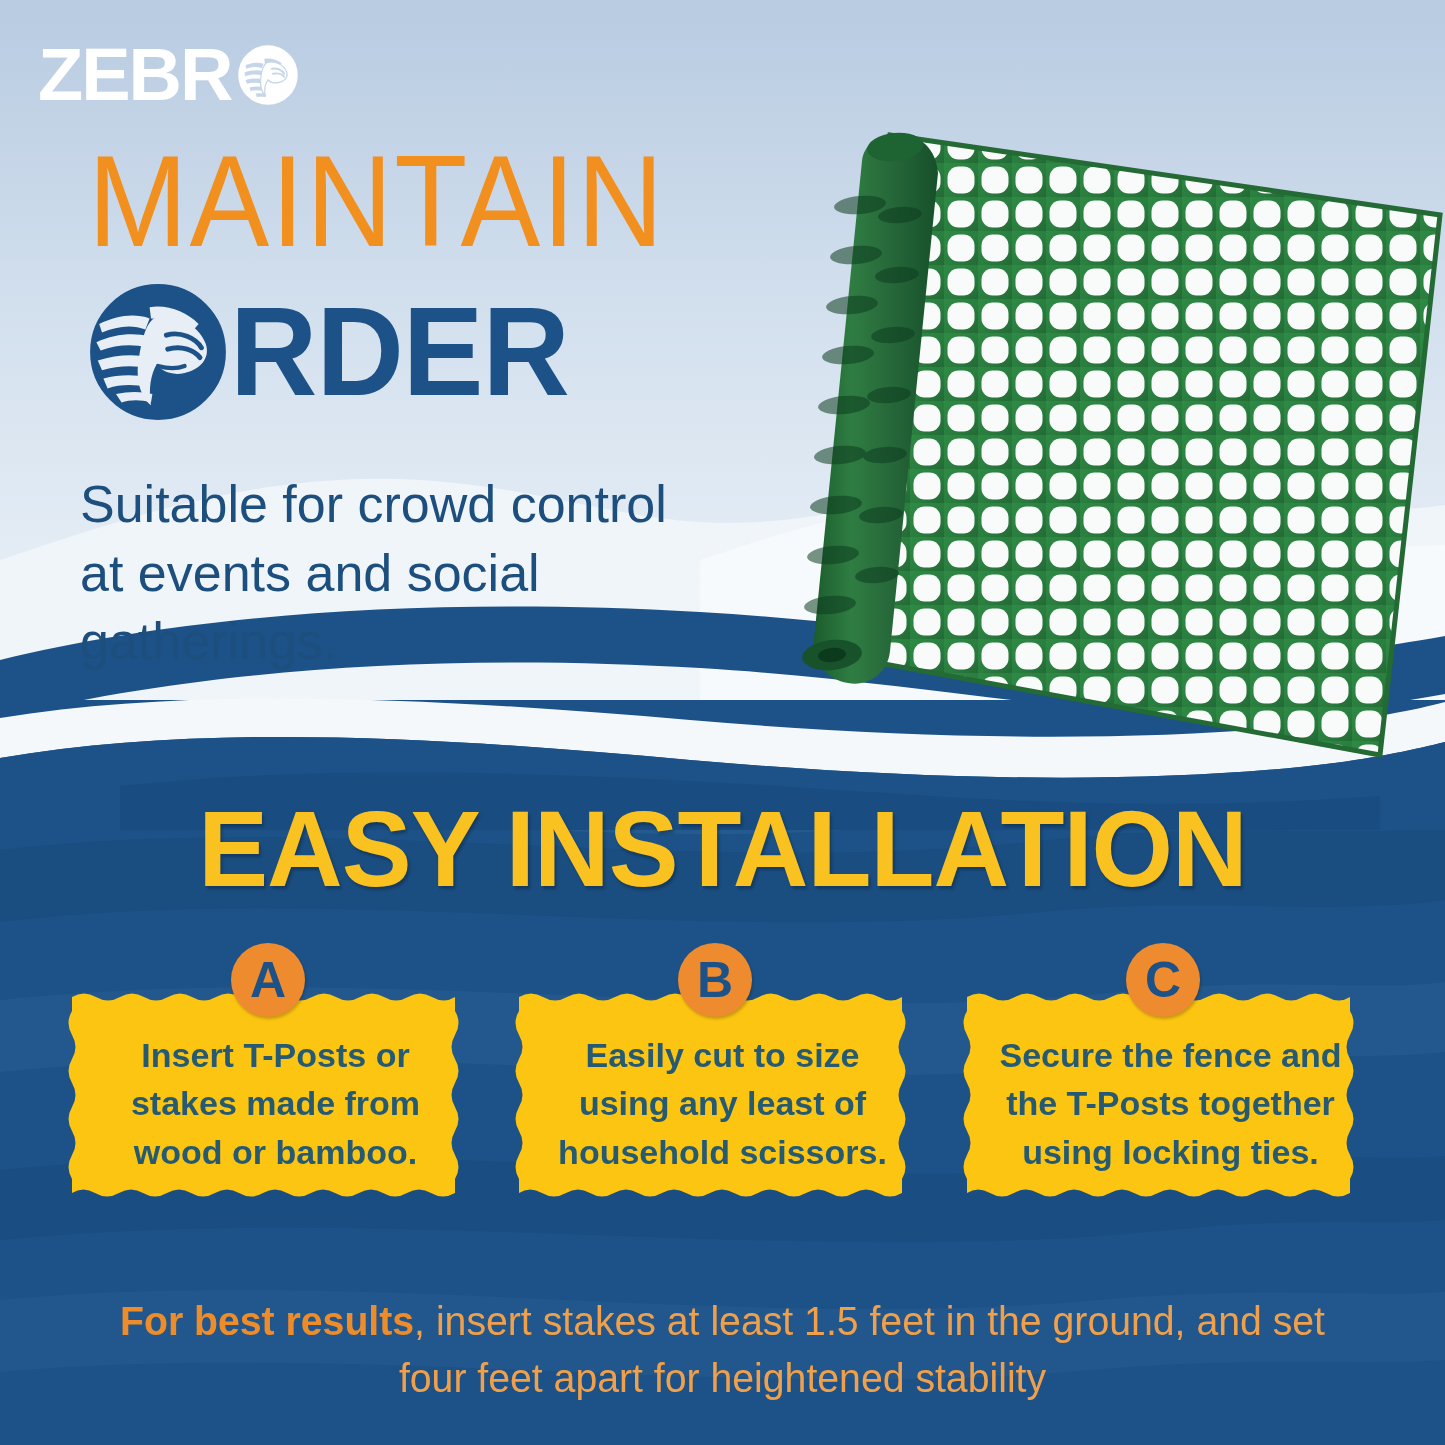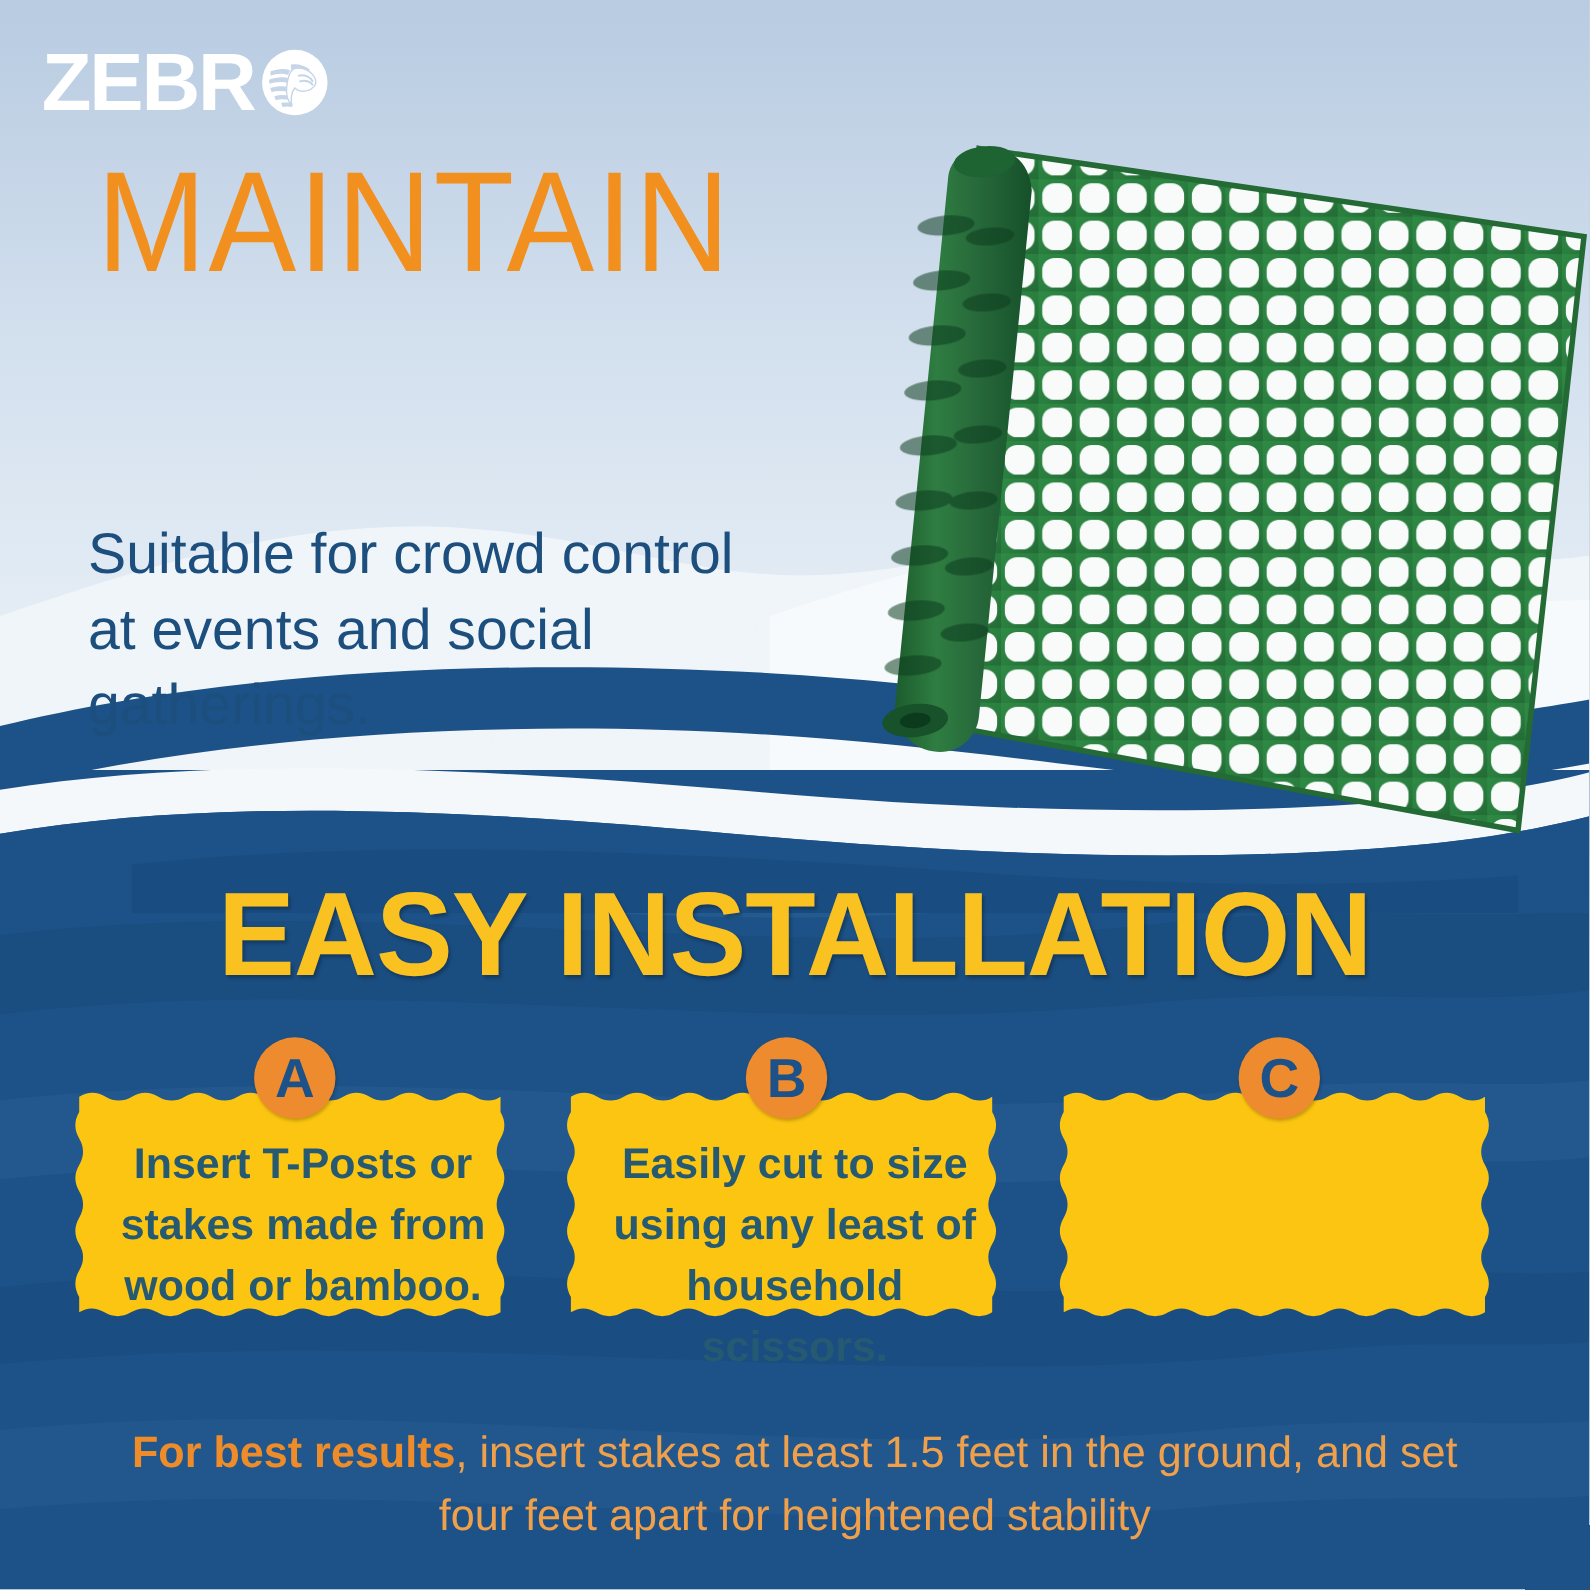--- a/index.html
+++ b/index.html
@@ -41,21 +41,21 @@
   
   #easy{position:absolute;left:0;top:795px;width:1445px;text-align:center;
     font-size:108px;line-height:1;color:#fac221;font-weight:bold;letter-spacing:-1px;
     font-family:"Liberation Sans Narrow","Liberation Sans",sans-serif;
     text-shadow:2px 3px 3px rgba(0,0,0,.25);transform:scaleX(.97);}
 
   
   .card{position:absolute;top:983px;width:415px;height:253px;}
   .card .paper{position:absolute;inset:0;}
   .card .txt{position:absolute;left:26px;right:26px;top:48px;text-align:center;
-    font-size:39px;line-height:1.42;color:#265a72;font-weight:bold;}
+    font-size:34px;line-height:1.42;color:#265a72;font-weight:bold;}
   .badge{position:absolute;top:943px;width:74px;height:74px;}
   .badge .circ{position:absolute;inset:0;border-radius:50%;background:#ee8b2e;
     box-shadow:1px 2px 3px rgba(0,0,0,.22);}
   .badge .ltr{position:absolute;inset:0;display:flex;align-items:center;justify-content:center;
     font-size:50px;font-weight:bold;color:#1d5289;line-height:1;font-family:"Liberation Sans",sans-serif;}
   #cardA{left:68px;} #badgeA{left:231px;}
   #cardB{left:515px;} #badgeB{left:678px;}
   #cardC{left:963px;} #badgeC{left:1126px;}
 
   
@@ -126,20 +126,39 @@
         <path d="M30,80 C36,79 42,79 47,81 L46,86 C41,85 36,85 32,86 Z"></path>
         <path d="M44,24 C54,22 64,25 72,31 L67,38 C60,33 52,31 45,32 Z"></path>
       </g>
       <path d="M48,30 C62,26 76,34 80,45 C83,54 76,60 68,62 C60,64 54,62 50,58 C46,63 44,72 45,82 C40,78 37,68 38,58 C39,46 42,34 48,30 Z" fill="#ffffff" stroke="#c6d6e8" stroke-width="2"></path>
       <path d="M56,40 C64,38 73,42 76,48 M58,48 C66,46 73,49 76,53" stroke="#c6d6e8" stroke-width="3" fill="none" stroke-linecap="round"></path>
     </svg>
   </div>
 
   <div id="maintain">MAINTAIN</div>
 
+  <div id="orderrow">
+    <svg class="omark" viewBox="0 0 100 100">
+      <circle cx="50" cy="50" r="47" fill="#1d5289"></circle>
+      <circle cx="50" cy="50" r="47" fill="none" stroke="#1d5289" stroke-width="3"></circle>
+      <g fill="#e7eef6">
+        <path d="M8,30 C20,24 33,22 44,26 L41,34 C31,30 20,32 10,36 Z"></path>
+        <path d="M6,43 C19,37 33,36 44,39 L42,47 C32,44 20,45 9,49 Z"></path>
+        <path d="M7,56 C20,52 33,51 44,54 L43,62 C33,59 21,60 10,63 Z"></path>
+        <path d="M11,69 C22,66 33,66 43,68 L42,75 C33,73 23,73 14,76 Z"></path>
+        <path d="M20,80 C29,78 38,78 46,80 L45,86 C38,84 30,84 24,86 Z"></path>
+        <path d="M44,18 C57,16 70,21 79,30 L73,37 C65,30 55,26 45,26 Z"></path>
+      </g>
+      <path d="M47,26 C63,21 79,31 84,44 C88,55 79,63 69,65 C60,67 53,64 49,59 C45,66 43,76 45,88 C38,83 34,70 36,57 C38,43 41,30 47,26 Z" fill="#e7eef6"></path>
+      <path d="M56,38 C66,35 77,40 81,47" stroke="#1d5289" stroke-width="3.5" fill="none" stroke-linecap="round"></path>
+      <path d="M57,48 C67,45 76,49 80,54" stroke="#1d5289" stroke-width="3.5" fill="none" stroke-linecap="round"></path>
+      <path d="M50,60 C57,62 64,62 69,60" stroke="#1d5289" stroke-width="3" fill="none" stroke-linecap="round"></path>
+    </svg>
+    <span id="order">RDER</span>
+  </div>
 
   <div id="subtitle">Suitable for crowd control at events and social gatherings.</div>
 
   <div id="product">
     <svg width="705" height="680" viewBox="0 0 705 680">
       <defs>
         <linearGradient id="rollg" x1="0" y1="0" x2="1" y2="0">
           <stop offset="0%" stop-color="#1c5c2d"></stop>
           <stop offset="30%" stop-color="#2f7d42"></stop>
           <stop offset="60%" stop-color="#27693a"></stop>
@@ -214,20 +233,21 @@
   </div>
   <div class="badge" id="badgeB">
     <div class="circ"></div>
     <div class="ltr">B</div>
   </div>
 
   <div class="card" id="cardC">
     <svg class="paper" viewBox="0 0 415 253" preserveAspectRatio="none">
       <path d="M4,14 q12,-7 24,0 q12,7 24,0 q12,-7 24,0 q12,7 24,0 q12,-7 24,0 q12,7 24,0 q12,-7 24,0 q12,7 24,0 q12,-7 24,0 q12,7 24,0 q12,-7 24,0 q12,7 24,0 q12,-7 24,0 q12,7 24,0 q12,-7 24,0 q12,7 23,0 l0,14 q7,12 0,24 q-7,12 0,24 q7,12 0,24 q-7,12 0,24 q7,12 0,24 q-7,12 0,24 q7,12 0,24 l0,14 q-12,7 -24,0 q-12,-7 -24,0 q-12,7 -24,0 q-12,-7 -24,0 q-12,7 -24,0 q-12,-7 -24,0 q-12,7 -24,0 q-12,-7 -24,0 q-12,7 -24,0 q-12,-7 -24,0 q-12,7 -24,0 q-12,-7 -24,0 q-12,7 -24,0 q-12,-7 -24,0 q-12,7 -24,0 q-12,-7 -23,0 l0,-14 q-7,-12 0,-24 q7,-12 0,-24 q-7,-12 0,-24 q7,-12 0,-24 q-7,-12 0,-24 q7,-12 0,-24 q-7,-12 0,-24 Z" fill="#fcc511"></path>
     </svg>
+    <div class="txt">Secure the fence and the T-Posts together using locking ties.</div>
   </div>
   <div class="badge" id="badgeC">
     <div class="circ"></div>
     <div class="ltr">C</div>
   </div>
 
   <div id="footer">
     <b>For best results</b><span>, insert stakes at least 1.5 feet in the ground, and set four feet apart for heightened stability</span>
   </div>
 

